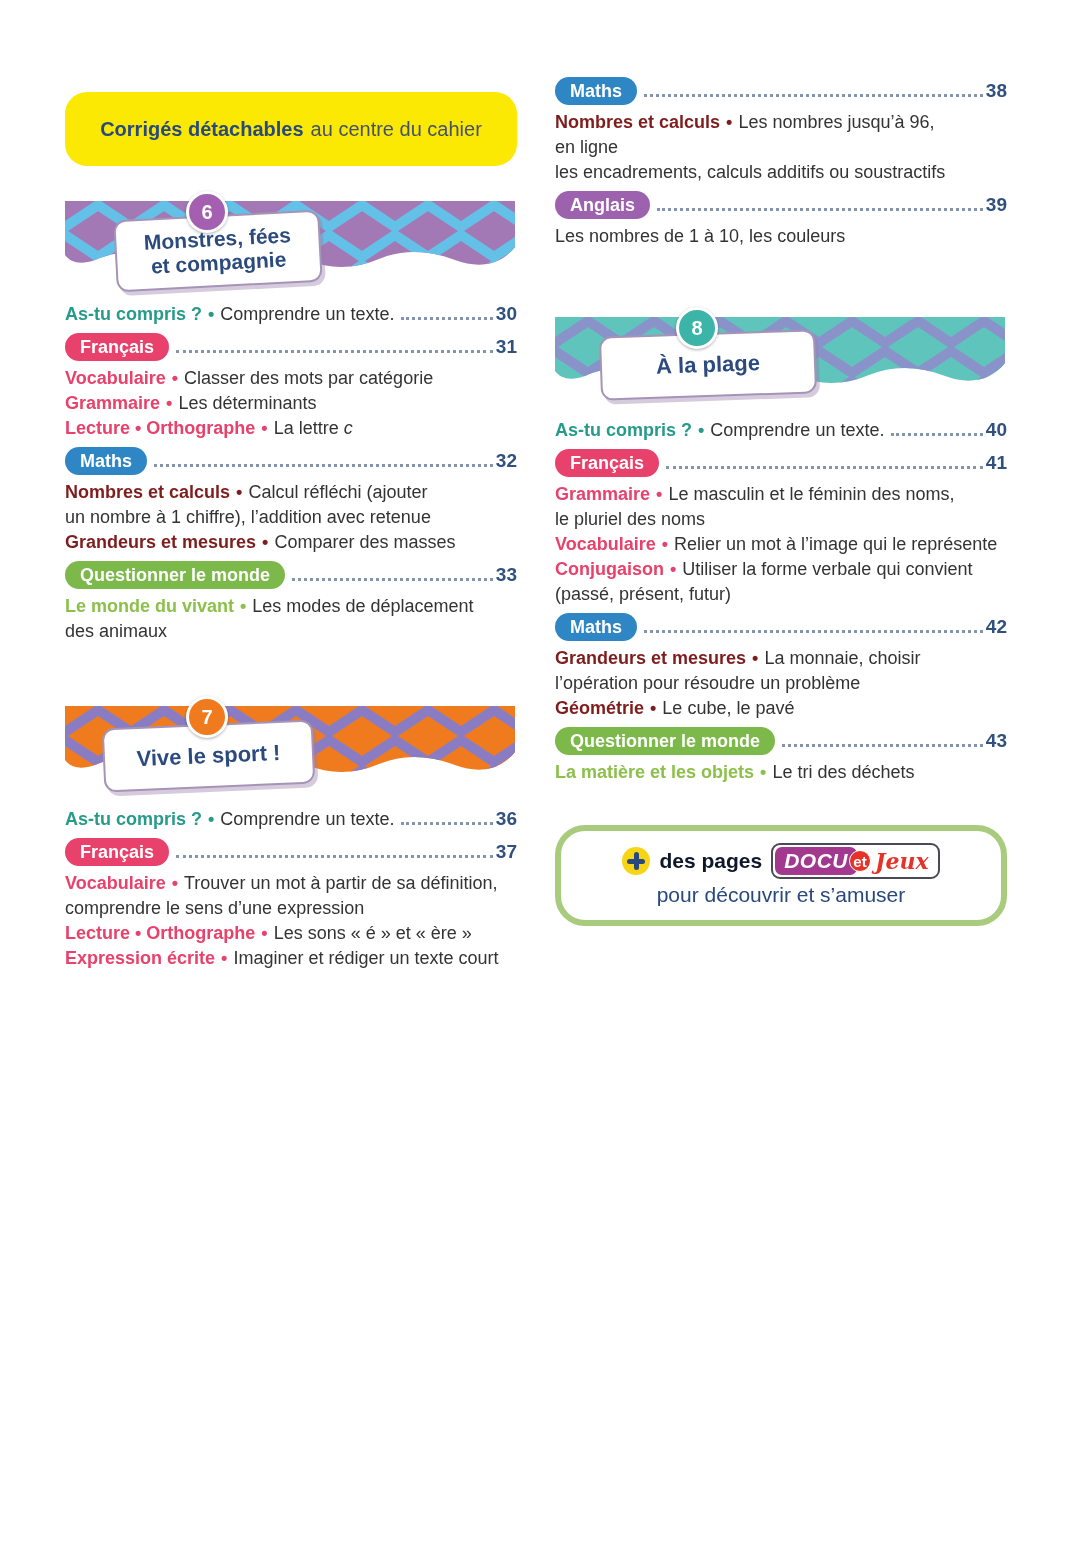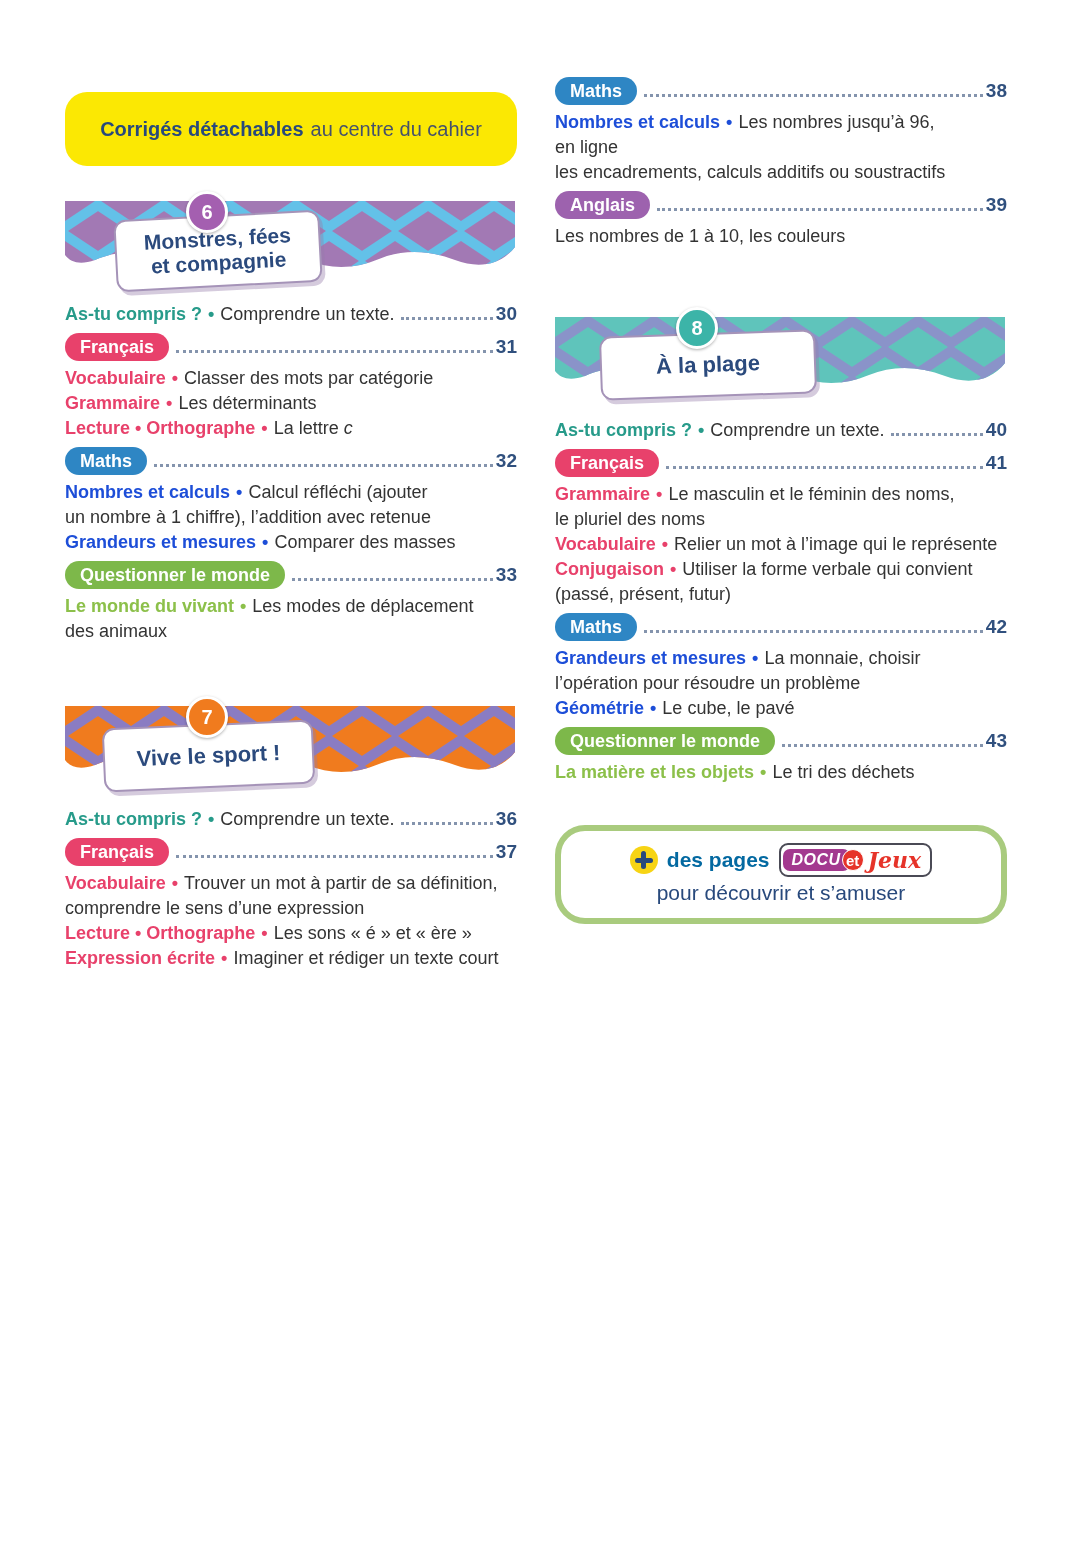--- a/index.html
+++ b/index.html
@@ -37,21 +37,21 @@
   .lab6{top:24px;left:50px;width:190px;padding:10px 6px;font-size:21px;line-height:24px;transform:rotate(-3deg);}
   .lab7{top:28px;left:38px;width:195px;padding:17px 6px;font-size:22px;transform:rotate(-2.5deg);}
   .lab8{top:26px;left:45px;width:200px;padding:17px 6px;font-size:22px;transform:rotate(-2deg);}
 
   
   .line{display:flex;align-items:baseline;font-size:18px;line-height:25px;color:#333;}
   .line .txt,.line .lbl{white-space:nowrap;}
   .lbl{font-weight:bold;}
   .teal{color:#279b8a;}
   .pink{color:#e8416b;}
-  .blue{color:#1d4ed8;}
+  .blue{color:#7f1d1d;}
   .green{color:#8cc04a;}
   .bullet{font-weight:bold;margin:0 6px;}
   .bullet::before{content:"•";}
   .leader{flex:1;min-width:18px;border-bottom:3px dotted #8494ad;margin:0 3px 4px 7px;}
   .pg{font-weight:bold;color:#30507e;font-size:19px;}
   .cont{white-space:nowrap;}
   .badge-row{margin:6px 0 5px;}
   .badge{
     color:#fff;font-weight:bold;font-size:18px;line-height:22px;
     padding:3px 15px;border-radius:16px;white-space:nowrap;
@@ -63,27 +63,27 @@
   .mt1{margin-top:10px;text-align:right;}
   .sp7{margin-top:52px;}
   .sp8{margin-top:58px;}
 
   
   .promo{
     margin-top:40px;border:6px solid #a9cb7e;border-radius:30px;background:#fff;
     padding:12px 8px 13px;box-sizing:border-box;width:452px;
   }
   .promo-line1{display:flex;align-items:center;justify-content:center;gap:9px;}
-  .promo-text{color:#0369a1;font-weight:bold;font-size:21px;}
+  .promo-text{color:#0f172a;font-weight:bold;font-size:21px;}
   .promo-line2{text-align:center;color:#28497c;font-weight:normal;font-size:21px;margin-top:4px;}
   .plus-icon{position:relative;width:28px;height:28px;background:#f7d414;border-radius:50%;flex:0 0 auto;}
   .plus-icon::before{content:"";position:absolute;left:11.5px;top:5px;width:5px;height:18px;background:#28497c;border-radius:2.5px;}
   .plus-icon::after{content:"";position:absolute;left:5px;top:11.5px;width:18px;height:5px;background:#28497c;border-radius:2.5px;}
   .logo{display:inline-flex;align-items:center;border:2px solid #4a4a55;border-radius:9px;background:#fff;padding:2px 9px 2px 2px;}
-  .logo-docu{background:#a3398f;color:#fff;font-weight:bold;font-style:italic;font-size:16px;padding:2px 9px;border-radius:7px;letter-spacing:.5px;}
+  .logo-docu{background:#a3398f;color:#fff;font-weight:bold;font-style:italic;font-size:21px;padding:2px 9px;border-radius:7px;letter-spacing:.5px;}
   .logo-et{background:#e63329;color:#fff;font-size:15px;font-weight:bold;width:20px;height:20px;border-radius:50%;display:flex;align-items:center;justify-content:center;margin-left:-8px;z-index:1;border:1px solid #fff;}
   .logo-jeux{color:#e63329;font-weight:bold;font-style:italic;font-size:22px;margin-left:4px;font-family:"DejaVu Serif","Liberation Serif",serif;}
 </style>
 </head>
 <body>
 
 <div class="col col-left">
 
   <div class="note-banner">
     <span class="note-bold">Corrigés détachables</span>

